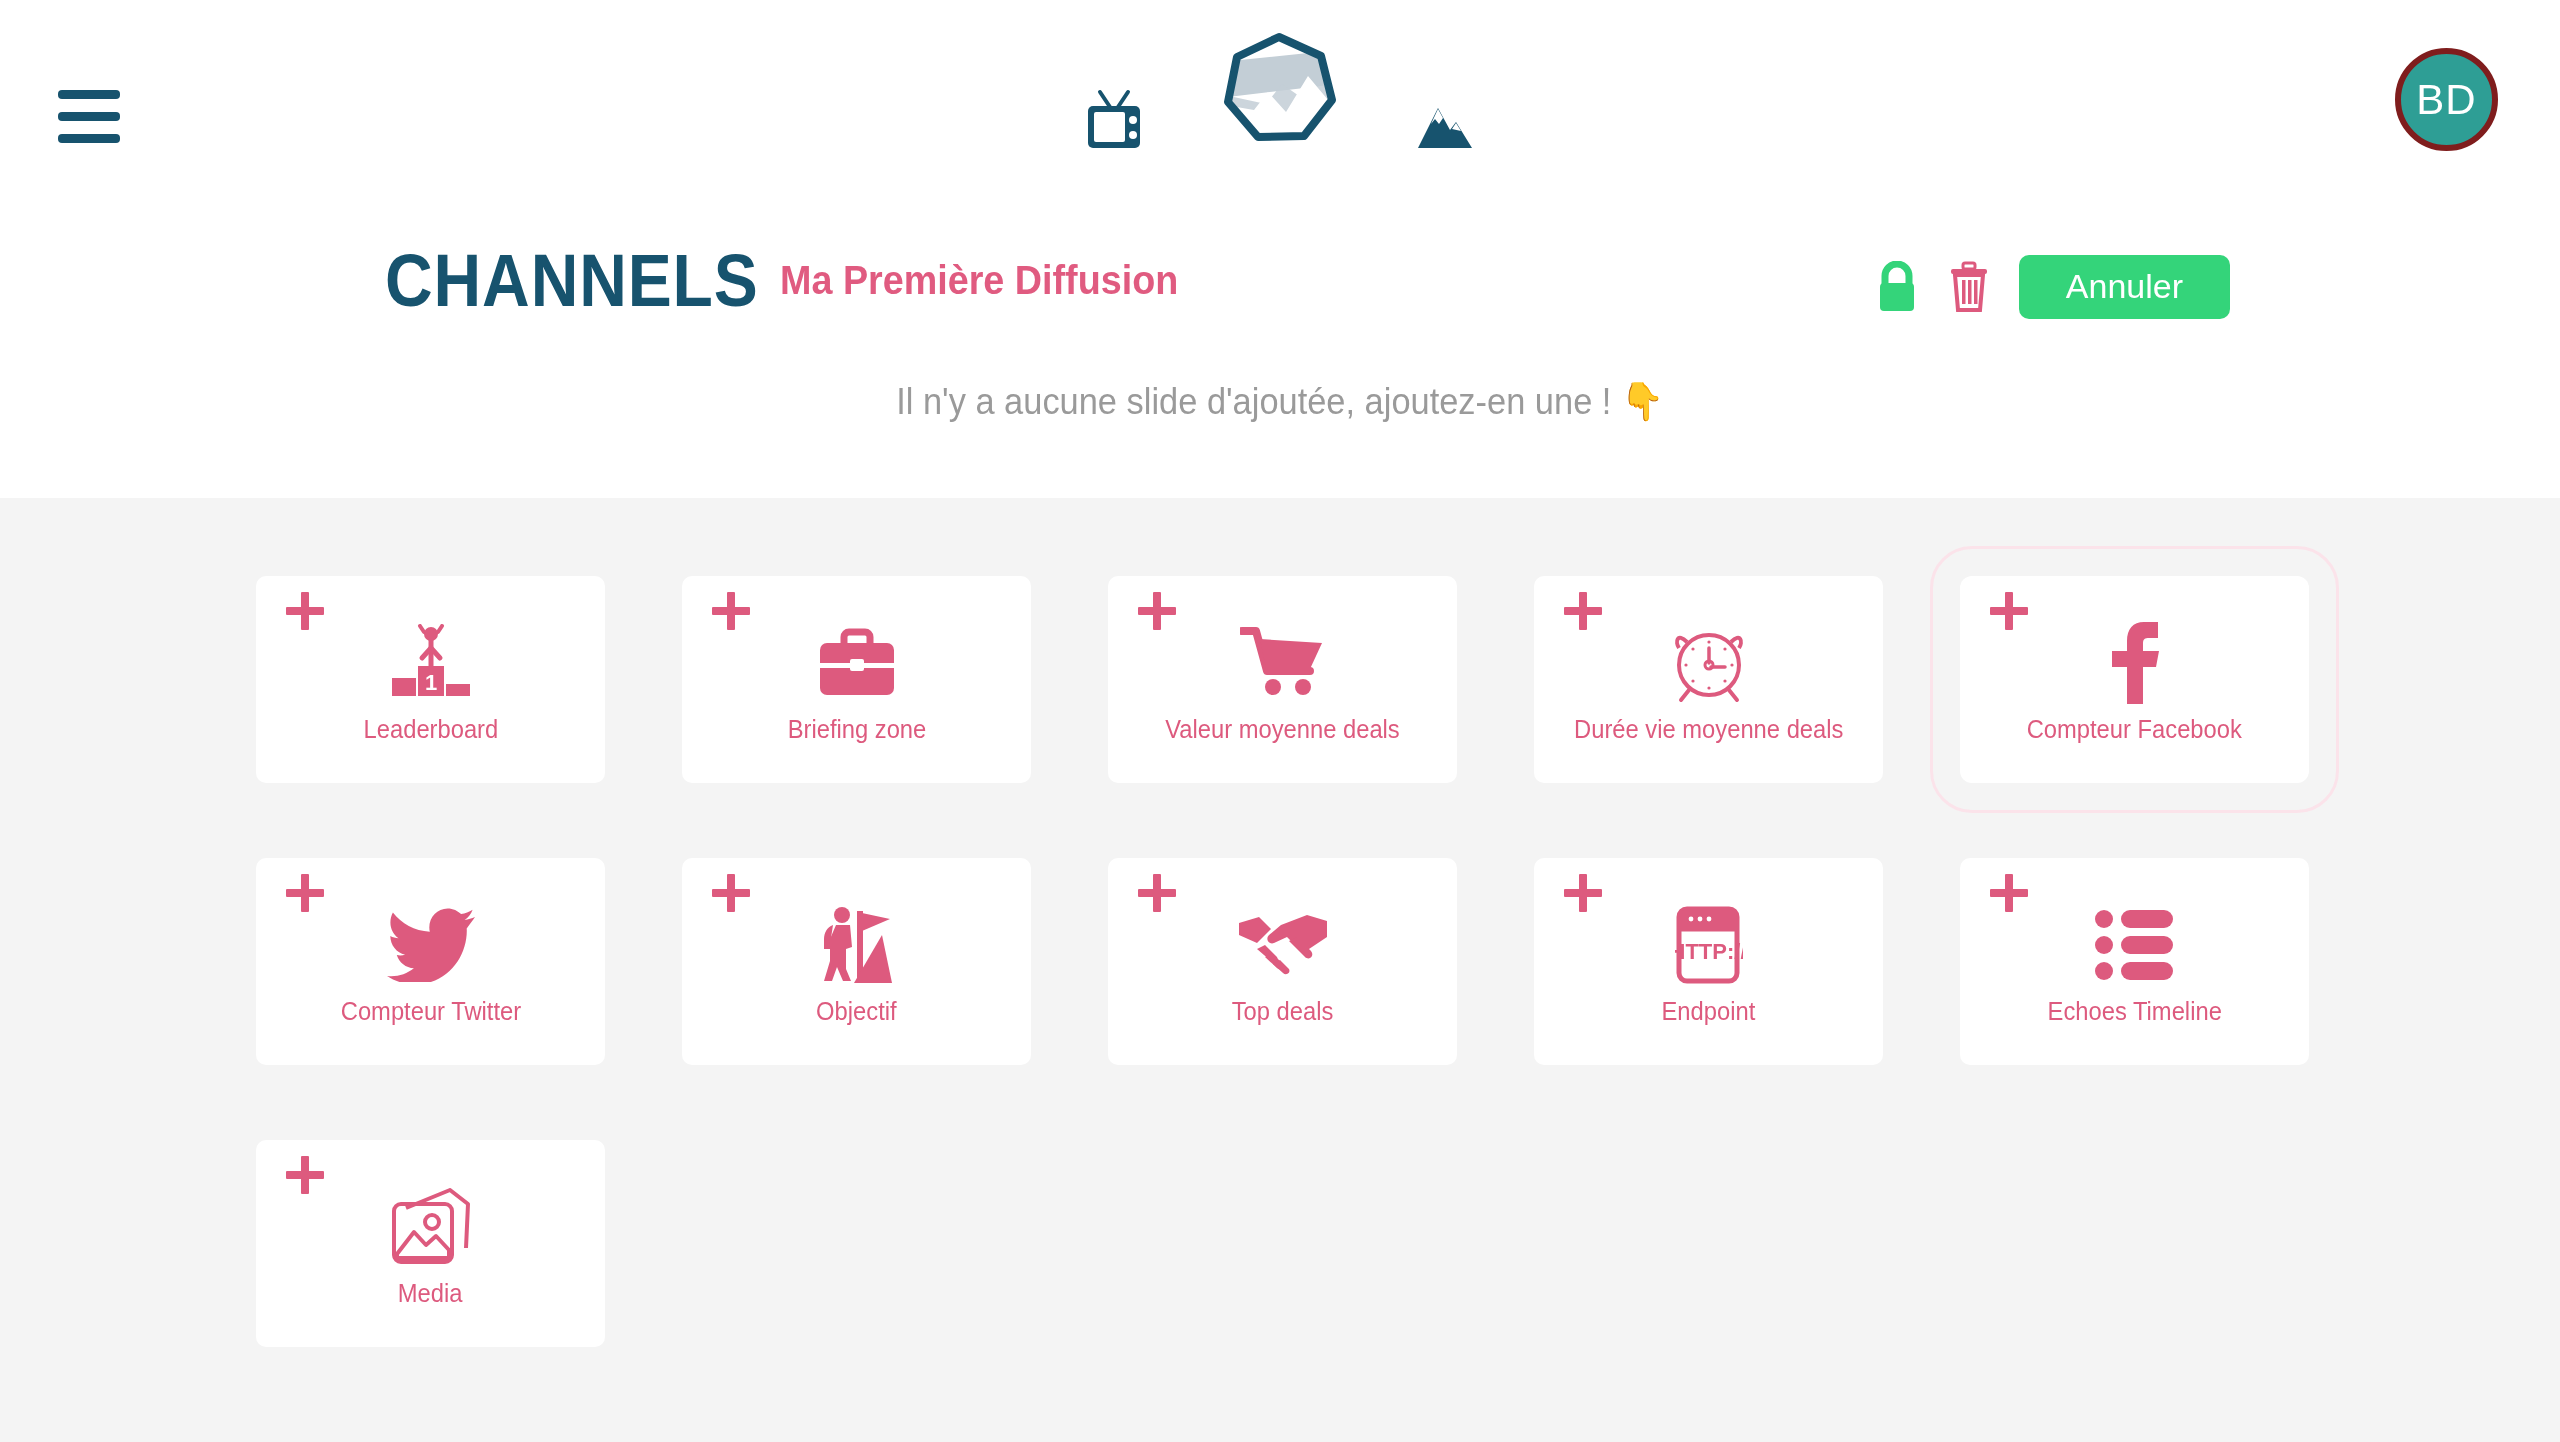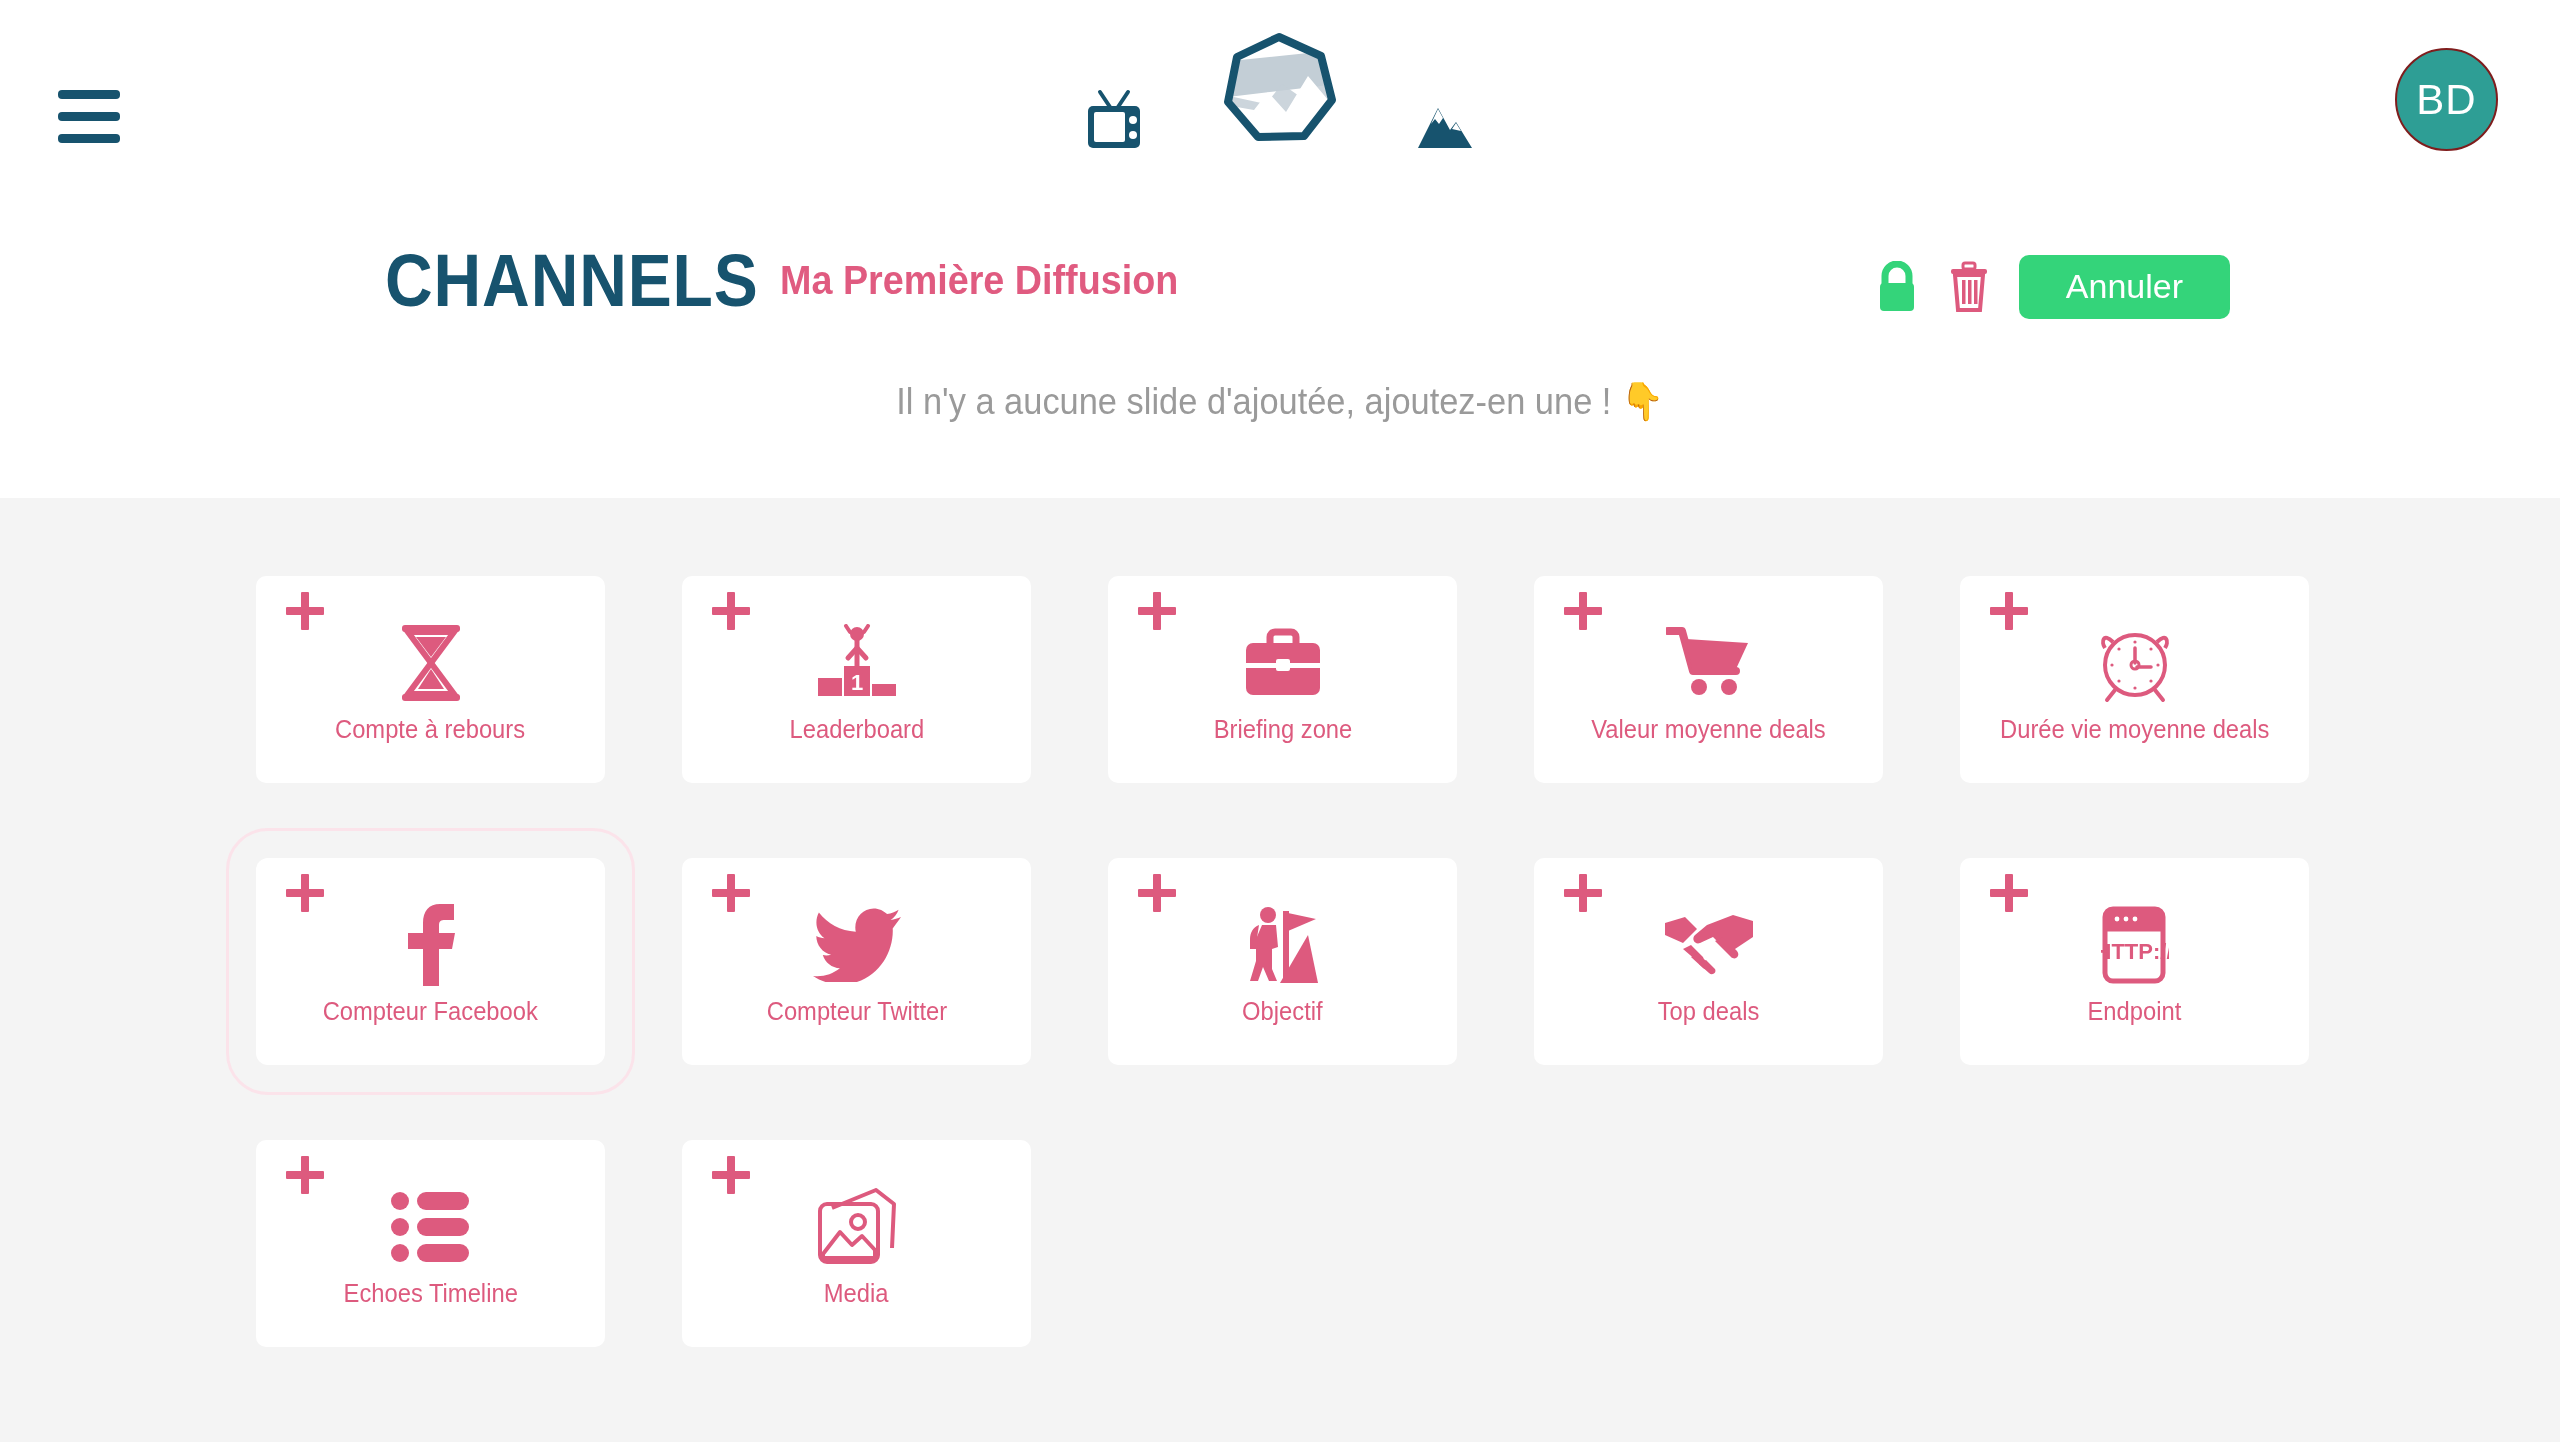--- a/index.html
+++ b/index.html
@@ -51,21 +51,21 @@
   .hi { display: flex; align-items: flex-end; pointer-events: auto; }
 
   .avatar {
     position: absolute;
     right: 62px;
     top: 48px;
     width: 103px;
     height: 103px;
     border-radius: 50%;
     background: #2e9e95;
-    border: 2px solid #7f1d1d;
+    border: 6px solid #7f1d1d;
     color: #ffffff;
     font-size: 42px;
     letter-spacing: 1px;
     display: flex;
     align-items: center;
     justify-content: center;
     cursor: pointer;
   }
 
   .title-row {
@@ -286,34 +286,20 @@
     </div>
     <button class="btn-cancel">Annuler</button>
   </div>
 
   <div class="empty-msg">Il n'y a aucune slide d'ajoutée, ajoutez-en une ! 👇</div>
 </div>
 
 <div class="grid-area">
   <div class="grid">
 
-    <div class="card">
-      <div class="plus"></div>
-      <div class="card-icon">
-        <svg width="74" height="80" viewBox="0 0 74 80">
-          <rect x="8" y="2" width="58" height="7" rx="3" fill="#dd5a7e"></rect>
-          <rect x="8" y="71" width="58" height="7" rx="3" fill="#dd5a7e"></rect>
-          <path d="M14 9 L60 9 L37 40 Z" fill="none" stroke="#dd5a7e" stroke-width="6"></path>
-          <path d="M14 71 L60 71 L37 40 Z" fill="none" stroke="#dd5a7e" stroke-width="6"></path>
-          <path d="M22 14 L52 14 L37 34 Z" fill="#dd5a7e"></path>
-          <path d="M24 66 L50 66 L37 46 Z" fill="#dd5a7e"></path>
-        </svg>
-      </div>
-      <div class="card-label">Compte à rebours</div>
-    </div>
 
     <div class="card">
       <div class="plus"></div>
       <div class="card-icon">
         <svg width="86" height="78" viewBox="0 0 86 78">
           <circle cx="43" cy="10" r="7" fill="#dd5a7e"></circle>
           <path d="M36 8 L32 2 M50 8 L54 2" stroke="#dd5a7e" stroke-width="4" fill="none" stroke-linecap="round"></path>
           <path d="M43 16 L43 44" stroke="#dd5a7e" stroke-width="5"></path>
           <path d="M43 24 L34 34 M43 24 L52 34" stroke="#dd5a7e" stroke-width="5" fill="none" stroke-linecap="round"></path>
           <rect x="30" y="42" width="26" height="30" fill="#dd5a7e"></rect>

